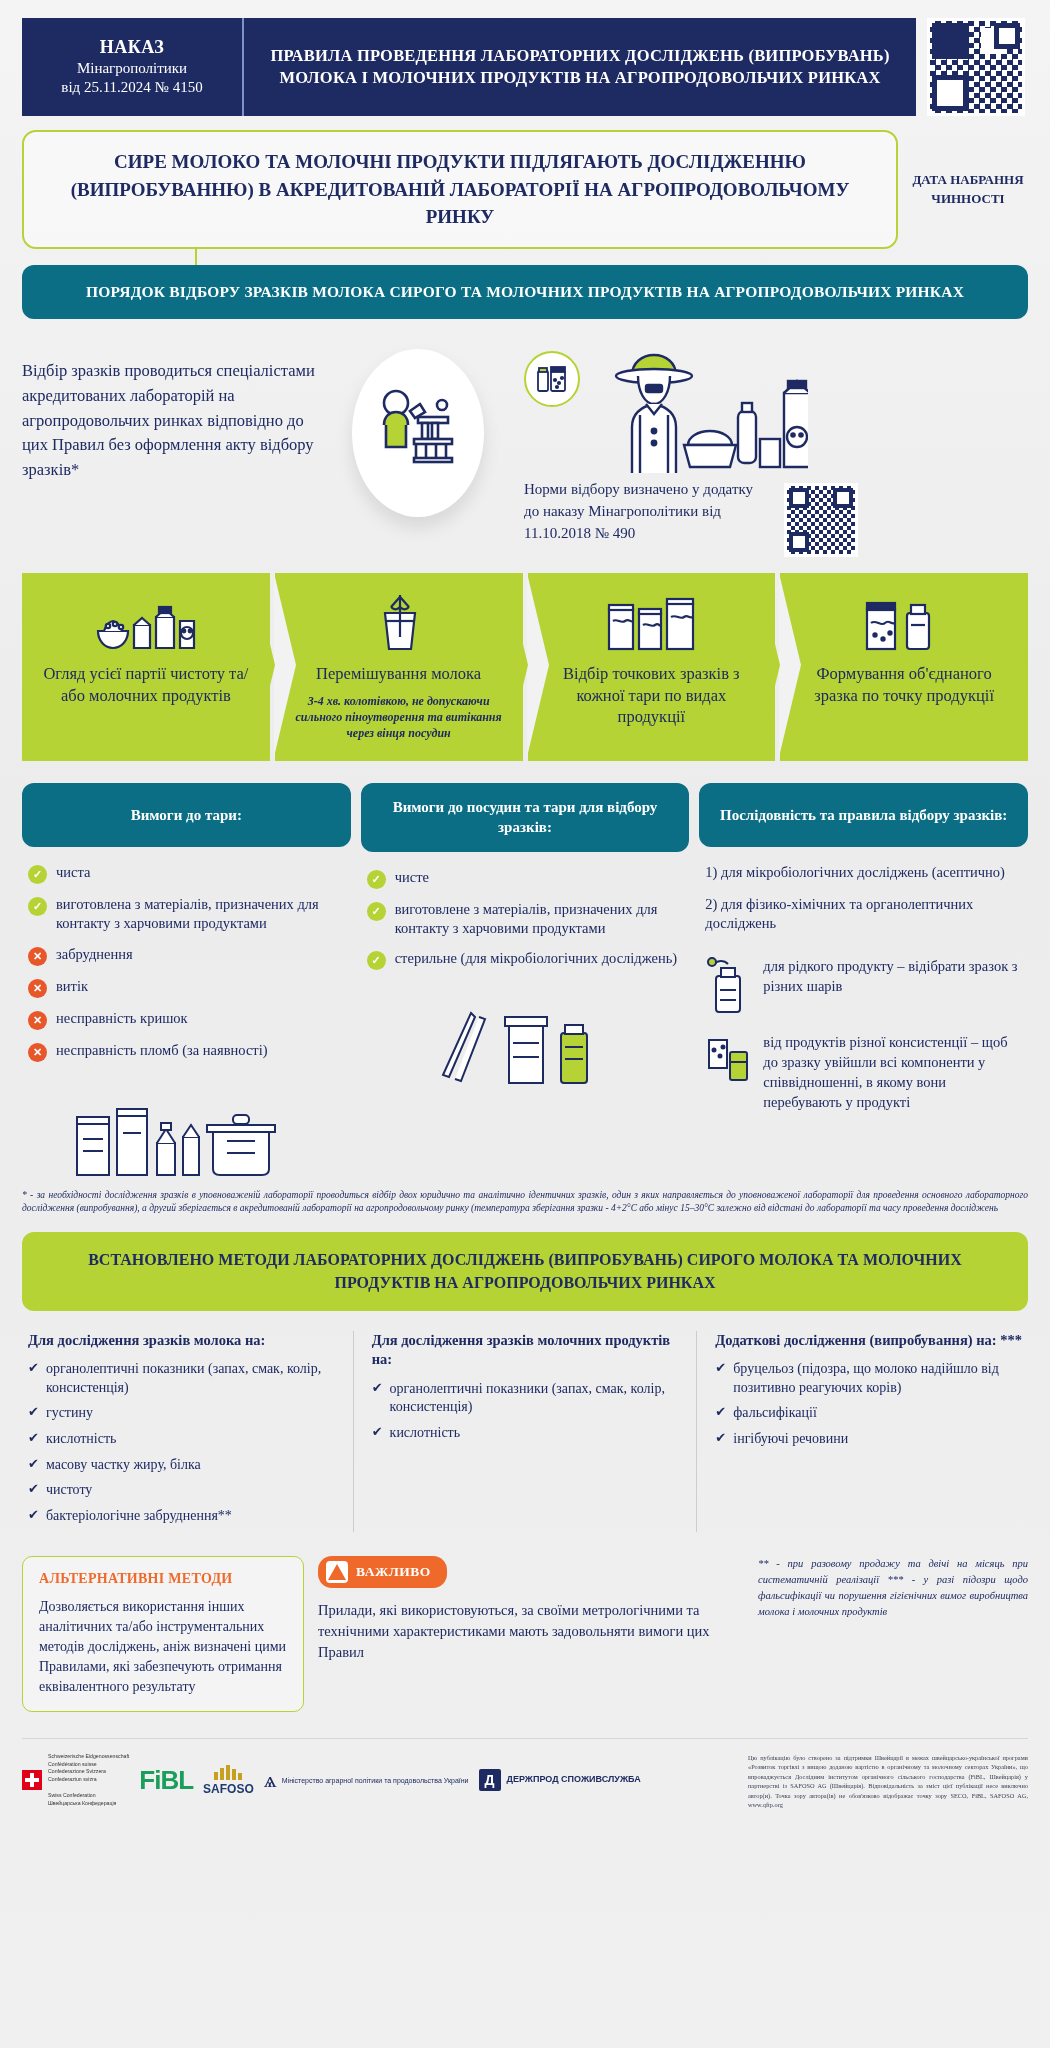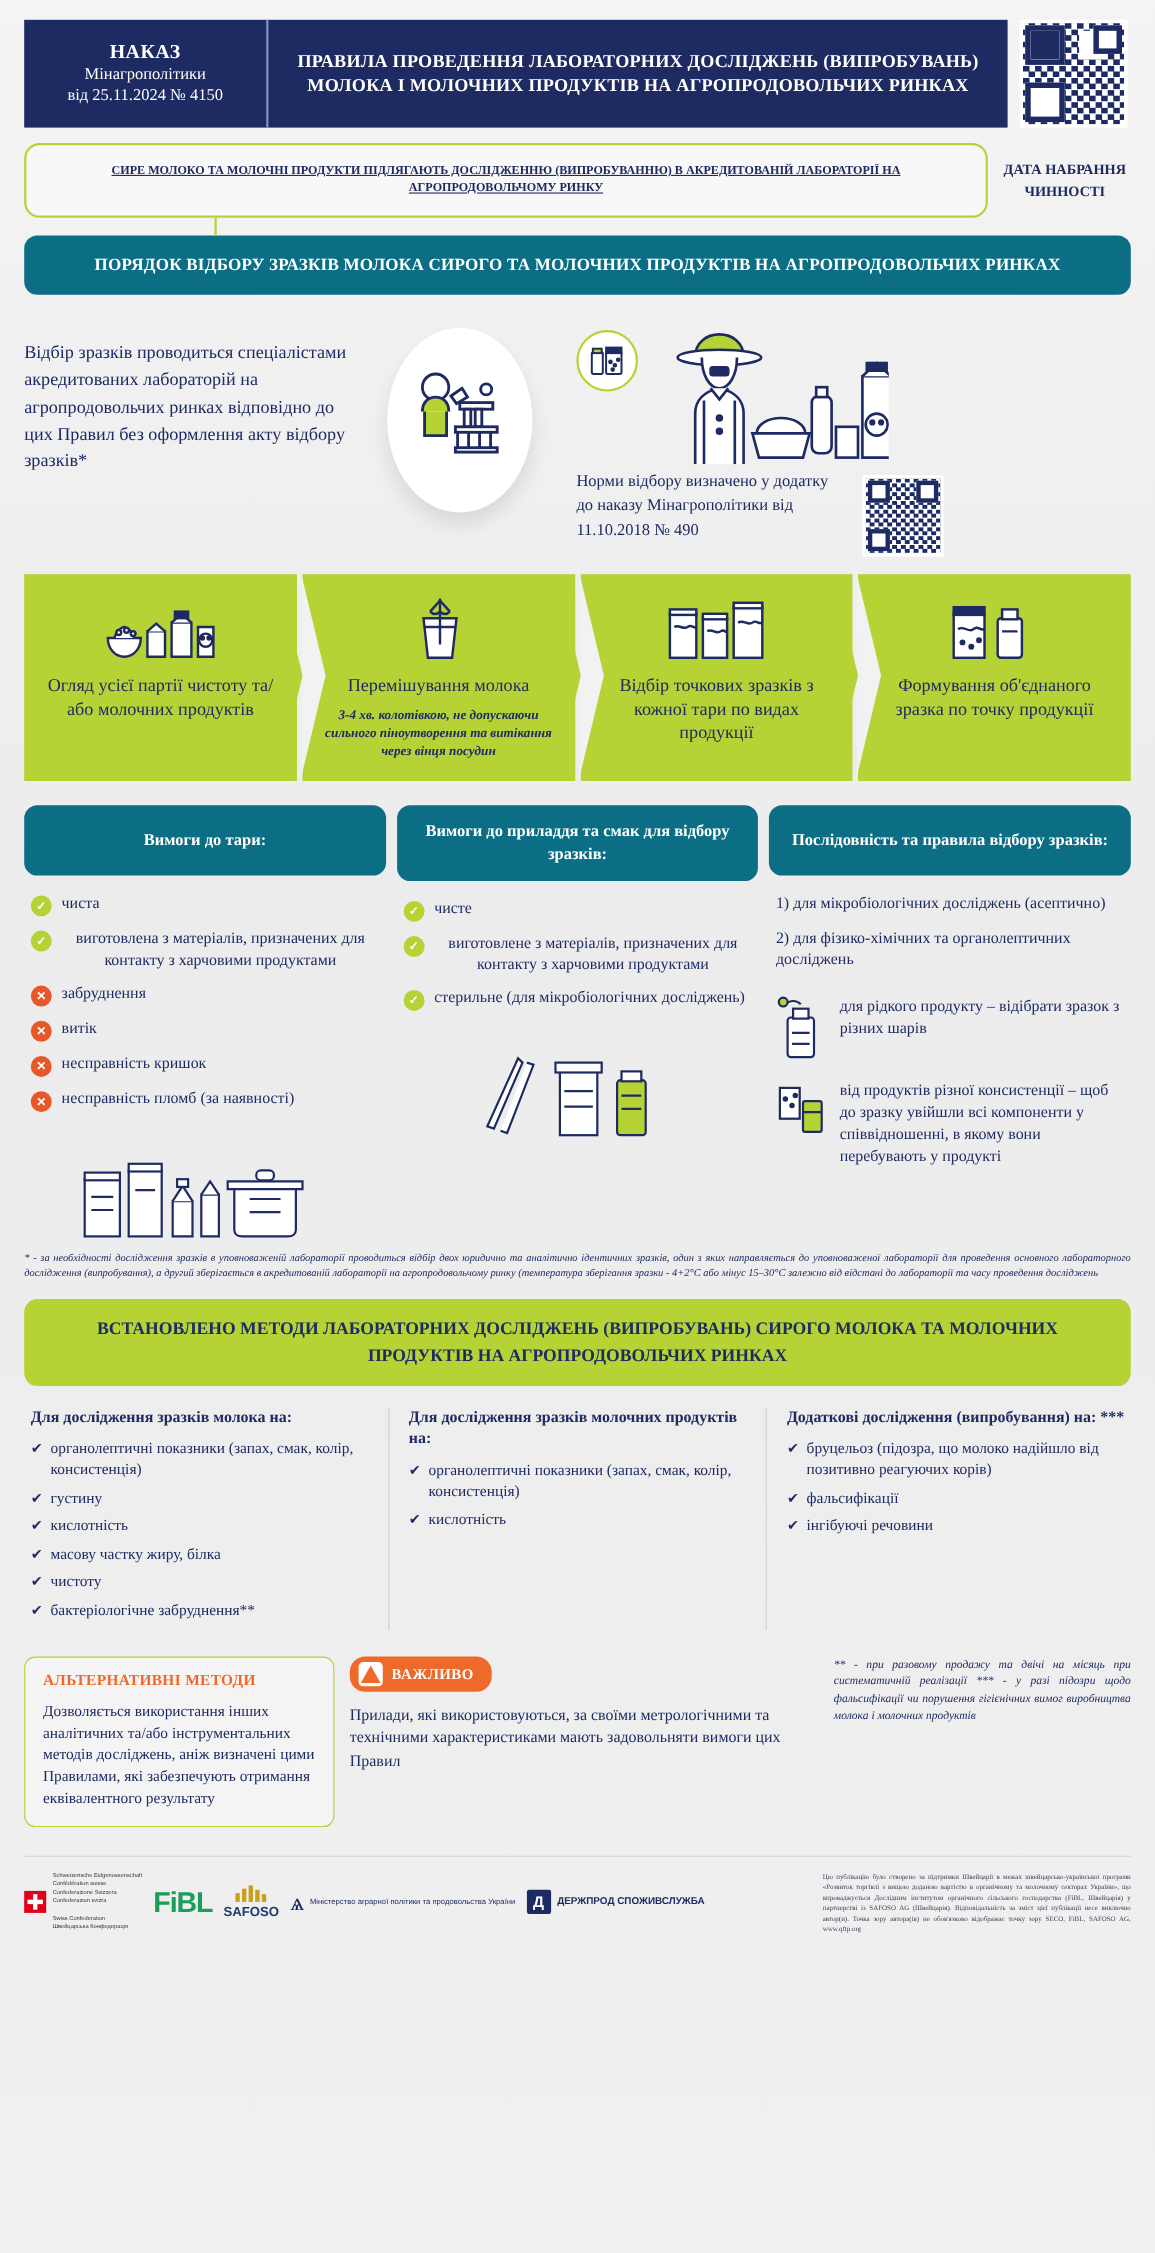--- a/index.html
+++ b/index.html
@@ -98,25 +98,25 @@
     padding:14px 22px 0 22px;
     gap:10px;
   }
   .subject-box{
     flex:1;
     border:2px solid var(--green);
     border-radius:14px;
     background:rgba(255,255,255,.45);
     text-align:center;
     font-weight:bold;
-    font-size:11px;
+    font-size:19px;
     line-height:1.45;
     color:var(--navy);
     padding:16px 35px;
-    display:flex;align-items:center;justify-content:center;text-decoration:underline;
+    display:flex;align-items:center;justify-content:center;
   }
   .eff-label{
     width:120px;
     display:flex;flex-direction:column;align-items:center;justify-content:center;
     text-align:center;font-weight:bold;font-size:13px;line-height:1.5;color:var(--navy);
   }
   .cal{
     width:104px;display:flex;align-items:center;justify-content:center;
   }
   .calendar{
@@ -231,21 +231,21 @@
     display:flex;align-items:center;justify-content:center;
   }
   .req-list{padding:16px 6px 0 6px;}
   .req-item{display:flex;gap:9px;align-items:flex-start;margin-bottom:11px;}
   .badge{
     width:19px;height:19px;border-radius:50%;flex:none;margin-top:2px;
     display:flex;align-items:center;justify-content:center;color:#fff;font-size:11px;font-weight:bold;
   }
   .badge.ok{background:var(--green);}
   .badge.no{background:#e8572a;}
-  .req-item .tx{font-size:14.5px;line-height:1.33;color:var(--navy);text-align:center;}
+  .req-item .tx{font-size:14.5px;line-height:1.33;color:var(--navy);}
   .ord-item{font-size:14.5px;line-height:1.35;color:var(--navy);margin-bottom:12px;}
   .sub-item{display:flex;gap:12px;align-items:flex-start;margin-bottom:18px;}
   .sub-item .ic{width:46px;flex:none;display:flex;justify-content:center;}
   .sub-item .tx{font-size:14.5px;line-height:1.38;color:var(--navy);}
 
   .req-illus{height:96px;display:flex;align-items:flex-end;justify-content:center;margin-top:10px;}
 
   
   .footnote{
     margin:10px 22px 0 22px;
@@ -546,21 +546,21 @@
             <path d="M142 36h56v38c0 4-3 6-7 6h-42c-4 0-7-2-7-6z" fill="#fff"></path>
             <path d="M136 30h68v7h-68z" fill="#fff"></path>
             <rect x="162" y="20" width="16" height="9" rx="4" fill="#fff"></rect>
             <path d="M156 46h28M156 58h28"></path>
           </g>
         </svg>
       </div>
     </div>
 
     <div class="req-col">
-      <div class="req-head">Вимоги до приладдя та смак для відбору зразків:</div>
+      <div class="req-head">Вимоги до посудин та тари для відбору зразків:</div>
       <div class="req-list">
         <div class="req-item">
           <span class="badge ok">✓</span>
           <span class="tx">чисте</span>
         </div>
         <div class="req-item">
           <span class="badge ok">✓</span>
           <span class="tx">виготовлене з матеріалів, призначених для контакту з харчовими продуктами</span>
         </div>
         <div class="req-item">

